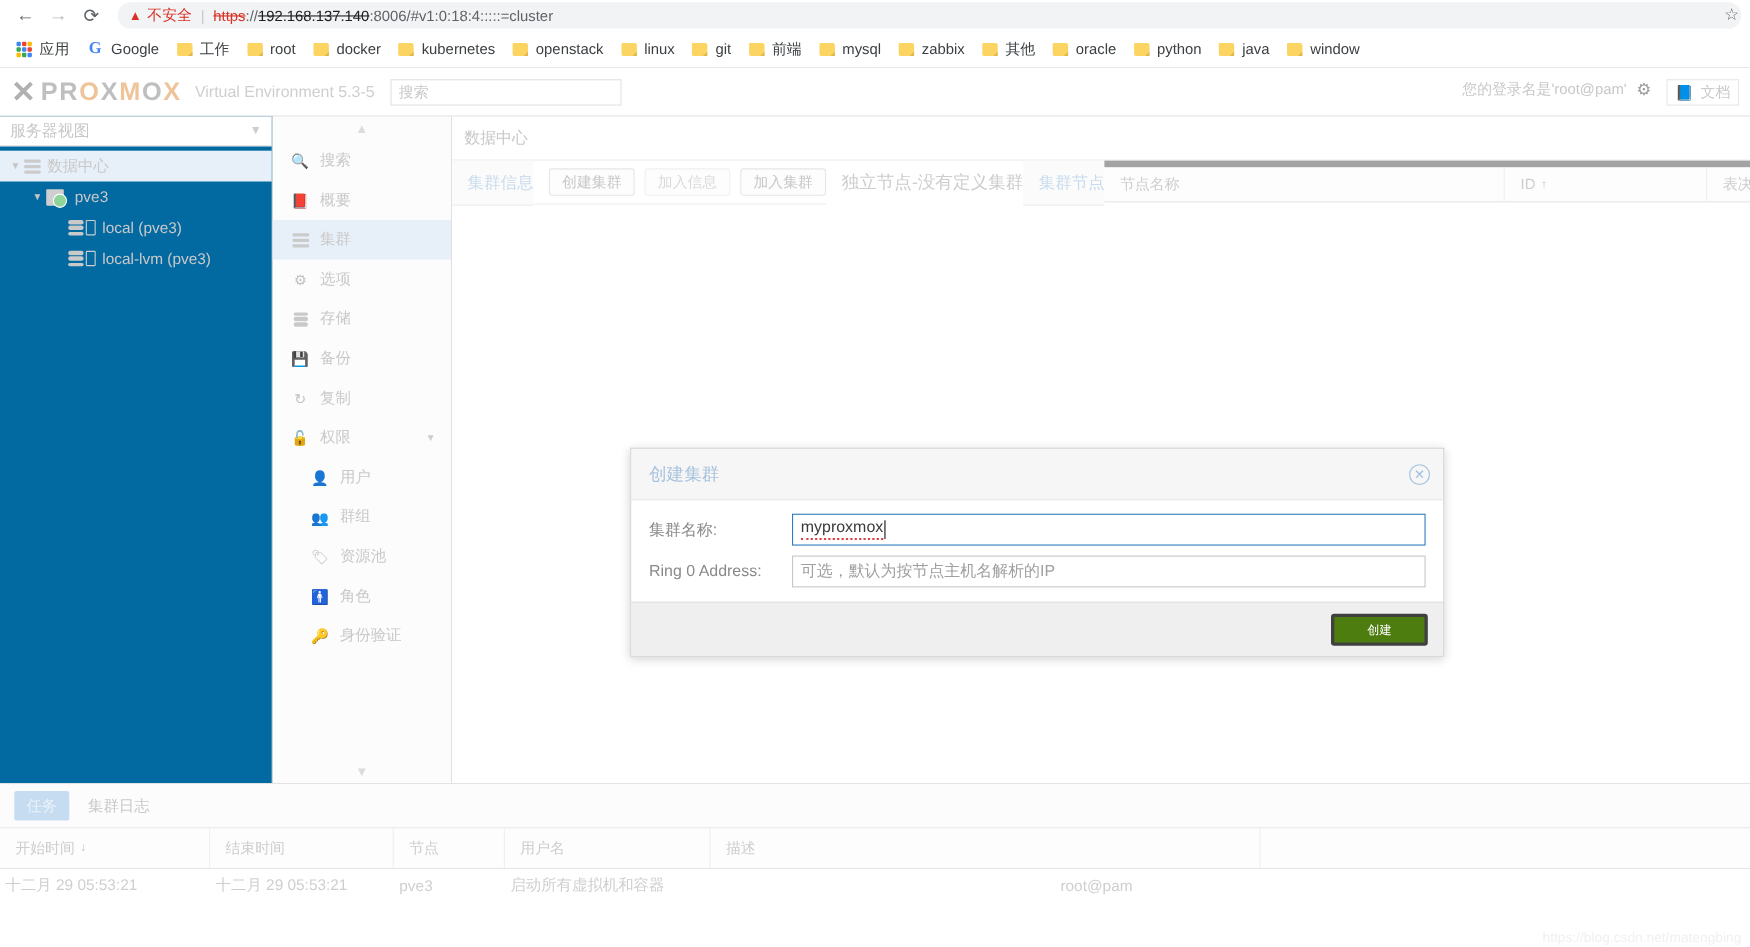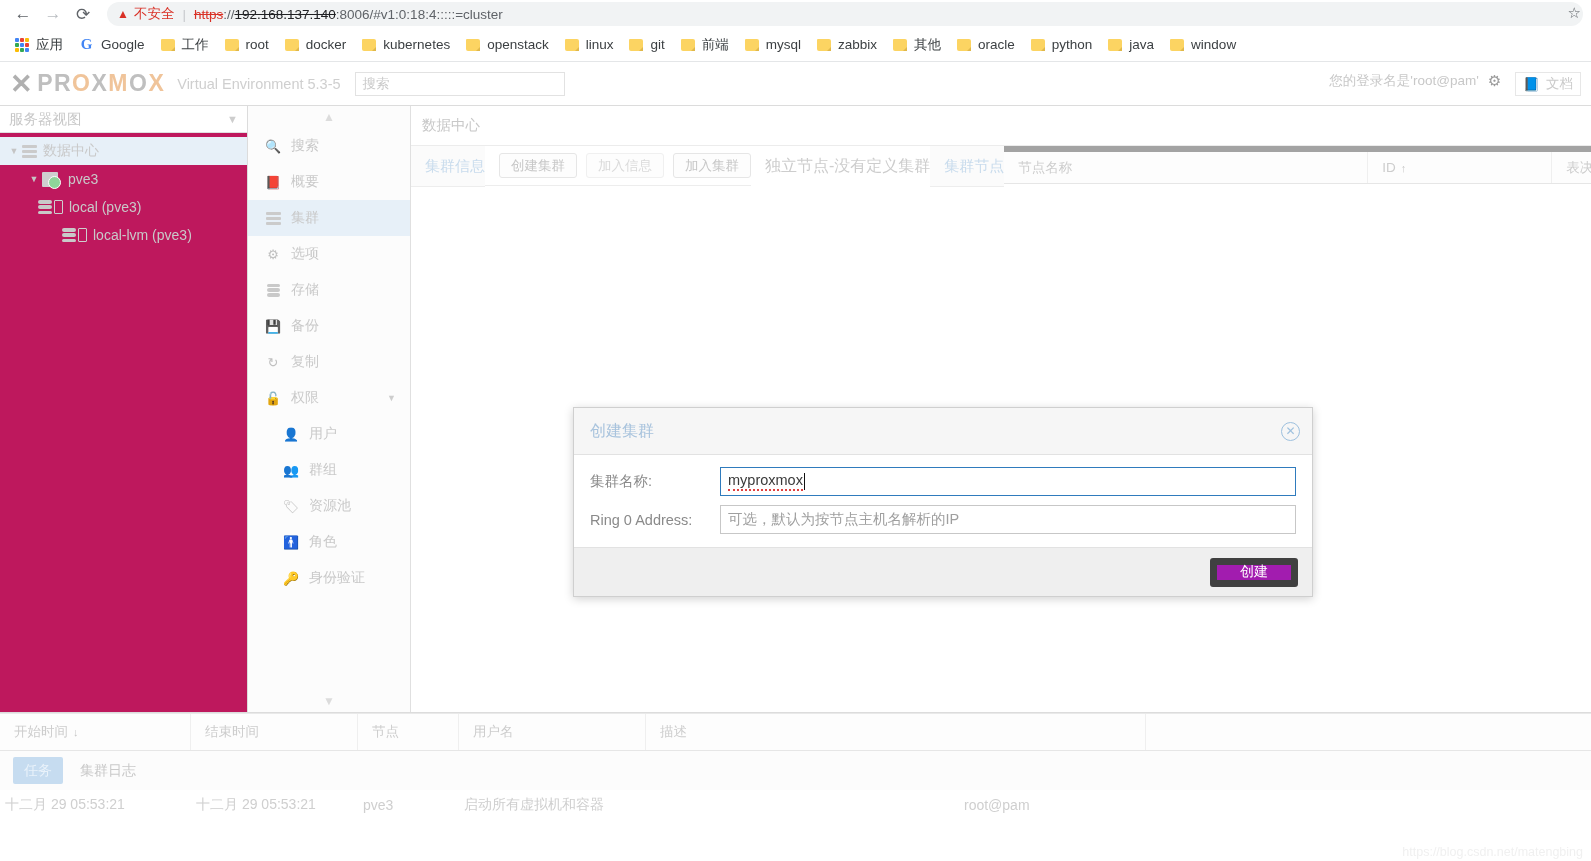--- a/index.html
+++ b/index.html
@@ -189,21 +189,21 @@
   }
   #doc-btn .bk { margin-right: 6px; color: #bdbdbd; }
 
   
   #pve-body { flex: 1 1 auto; display: flex; min-height: 0; }
 
   
   #tree-panel {
     width: 248px;
     border-right: 1px solid #dcdcdc;
-    background: #be185d;
+    background: #0369a1;
     flex: 0 0 auto;
     display: flex; flex-direction: column;
   }
   #tree-select {
     height: 27px;
     border-bottom: 1px solid #e0e0e0;
     display: flex; align-items: center;
     padding: 0 9px;
     font-size: 14.5px;
     color: #c8c8c8;
@@ -439,25 +439,25 @@
     height: 49px;
     background: #efefef;
     border-top: 1px solid #e2e2e2;
     display: flex; align-items: center; justify-content: flex-end;
     padding-right: 14px;
     flex: 0 0 auto;
   }
   #create-submit {
     height: 29px;
     min-width: 88px;
-    background: #a21caf;
-    border: 7px solid #404040;
+    background: #4d7c0f;
+    border: 3px solid #404040;
     border-radius: 3px;
     color: #ffffff;
-    font-size: 14px;
+    font-size: 11px;
     display: flex; align-items: center; justify-content: center;
   }
 
   
   #task-panel {
     height: 149px;
     border-top: 1px solid #dcdcdc;
     background: #ffffff;
     flex: 0 0 auto;
     display: flex; flex-direction: column;
@@ -658,21 +658,21 @@
             </span>
             <span>数据中心</span>
           </div>
           <div class="tree-row" style="padding-left: 26px;">
             <span class="tree-arrow">▼</span>
             <span class="tree-ico" style="margin-right: 10px;">
               <span class="ico-node"></span>
             </span>
             <span>pve3</span>
           </div>
-          <div class="tree-row" style="padding-left: 22px;">
+          <div class="tree-row" style="padding-left: 46px;">
             <span class="tree-arrow"></span>
             <span class="tree-ico" style="display: flex;">
               <span class="ico-storage">
                 <i></i>
                 <i></i>
                 <i></i>
               </span>
               <span class="ico-box"></span>
             </span>
             <span>local (pve3)</span>
@@ -797,42 +797,42 @@
             <div class="th" style="width: 120px;">
               <span>Ring</span>
             </div>
           </div>
         <div id="nodes-body"></div>
       </div>
     </div>
   </div>
 
   <div id="task-panel">
+    <div id="task-tabs">
+        <div class="task-tab active">任务</div>
+        <div class="task-tab">集群日志</div>
+      </div>
     <div id="task-head">
         <div class="th" style="width: 191px;">
           <span>开始时间</span>
           <span class="sortarrow">↓</span>
         </div>
         <div class="th" style="width: 167px;">
           <span>结束时间</span>
         </div>
         <div class="th" style="width: 101px;">
           <span>节点</span>
         </div>
         <div class="th" style="width: 187px;">
           <span>用户名</span>
         </div>
         <div class="th" style="width: 500px;">
           <span>描述</span>
         </div>
       </div>
-    <div id="task-tabs">
-        <div class="task-tab active">任务</div>
-        <div class="task-tab">集群日志</div>
-      </div>
     <div id="task-row">
         <div class="td" style="width: 191px;">十二月 29 05:53:21</div>
         <div class="td" style="width: 167px;">十二月 29 05:53:21</div>
         <div class="td" style="width: 101px;">pve3</div>
         <div class="td" style="width: 500px;">启动所有虚拟机和容器</div>
         <div class="td" style="width: 187px;">root@pam</div>
       </div>
     <div id="watermark">https://blog.csdn.net/matengbing</div>
   </div>
 

